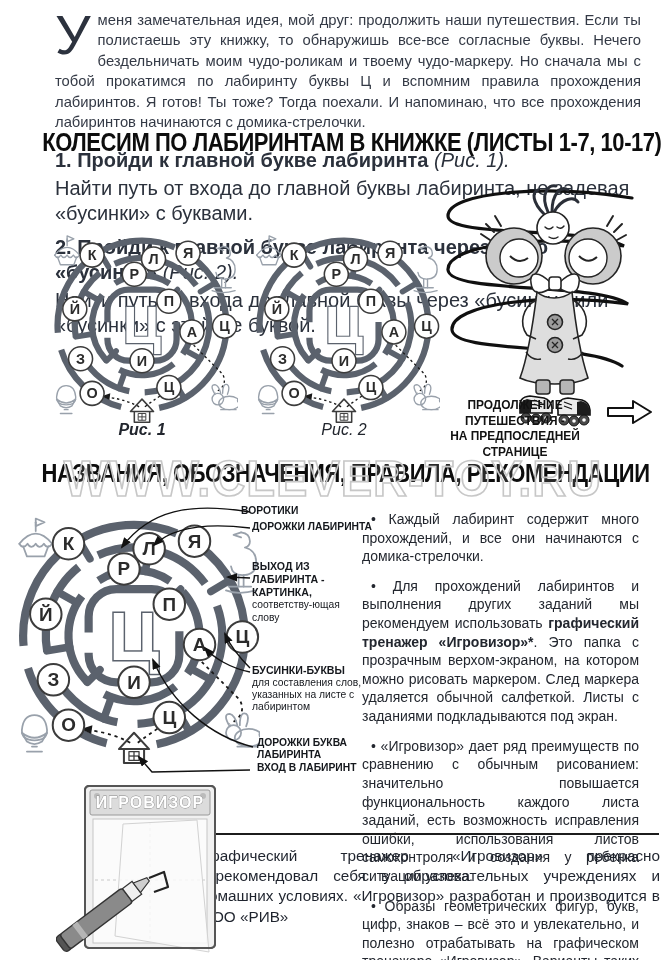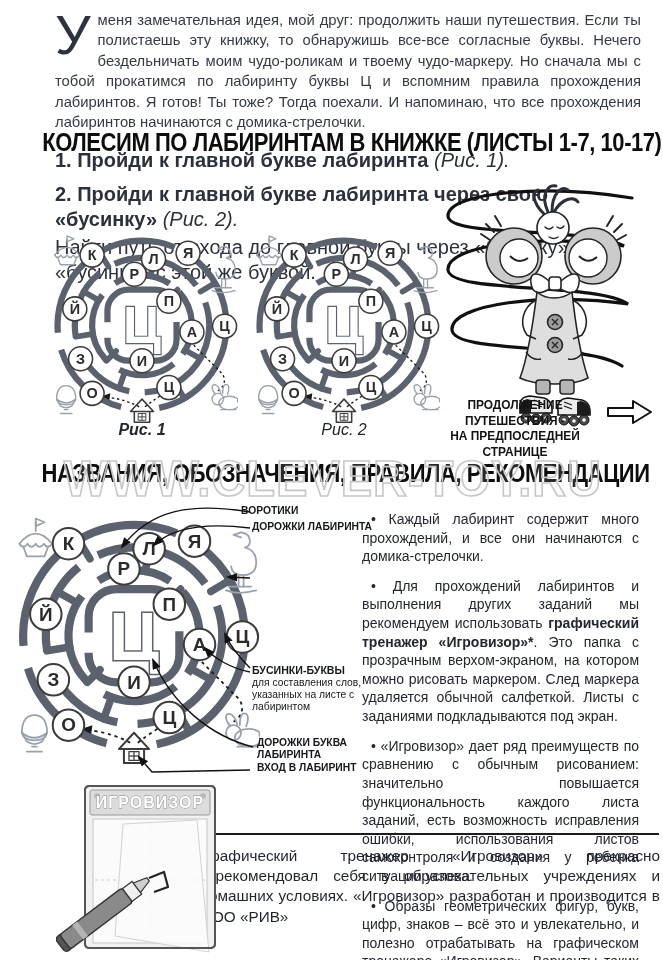--- a/index.html
+++ b/index.html
@@ -91,20 +91,23 @@
   </div>
 
   <div class="abs h-main">
     <span class="hin">КОЛЕСИМ ПО ЛАБИРИНТАМ В КНИЖКЕ (ЛИСТЫ 1-7, 10-17)</span>
   </div>
 
   <div class="abs tasks">
     <div class="trow">
       <span class="b">1. Пройди к главной букве лабиринта</span>
       <span class="it">(Рис. 1).</span>
+    </div>
+    <div class="trow">
+      <span>Найти путь от входа до главной буквы лабиринта, не задевая «бусинки» с буквами.</span>
     </div>
     <div class="trow t2">
       <span class="b">2. Пройди к главной букве лабиринта через свою «бусинку»</span>
       <span class="it">(Рис. 2).</span>
     </div>
     <div class="trow">
       <span>Найти путь от входа до главной буквы через «бусинку» или «бусинки» с этой же буквой.</span>
     </div>
   </div>
 
@@ -549,20 +552,23 @@
       <path d="M250,78 L228,77" marker-end="url(#ah)"></path>
       <path d="M250,172 C230,168 214,158 205,148" marker-end="url(#ah)"></path>
       <path d="M250,168 C236,154 229,143 225,134" marker-end="url(#ah)"></path>
       <path d="M253,247 C210,236 172,204 153,160" marker-end="url(#ah)"></path>
       <path d="M250,270 L152,272 L139,257" marker-end="url(#ah)"></path>
     </g>
   </svg>
 
   <div class="abs lab b" id="lab-gates">ВОРОТИКИ</div>
   <div class="abs lab b" id="lab-paths">ДОРОЖКИ ЛАБИРИНТА</div>
+  <div class="abs lab" id="lab-exit">
+    <span class="b">ВЫХОД ИЗ ЛАБИРИНТА - КАРТИНКА,</span><span> соответству-ющая слову</span>
+  </div>
   <div class="abs lab" id="lab-beads">
     <div class="b">БУСИНКИ-БУКВЫ</div>
     <div>для составления слов, указанных на листе с лабиринтом</div>
   </div>
   <div class="abs lab b" id="lab-main">ДОРОЖКИ БУКВА ЛАБИРИНТА</div>
   <div class="abs lab b" id="lab-entry">ВХОД В ЛАБИРИНТ</div>
 
   <div class="abs col jtext">
     <p><span>Каждый лабиринт содержит много прохождений, и все они начинаются с домика-стрелочки.</span></p>
     <p><span>Для прохождений лабиринтов и выполнения других заданий мы рекомендуем использовать </span><span class="b">графический тренажер «Игровизор»*</span><span>. Это папка с прозрачным верхом-экраном, на котором можно рисовать маркером. След маркера удаляется обычной салфеткой. Листы с заданиями подкладываются под экран.</span></p>

